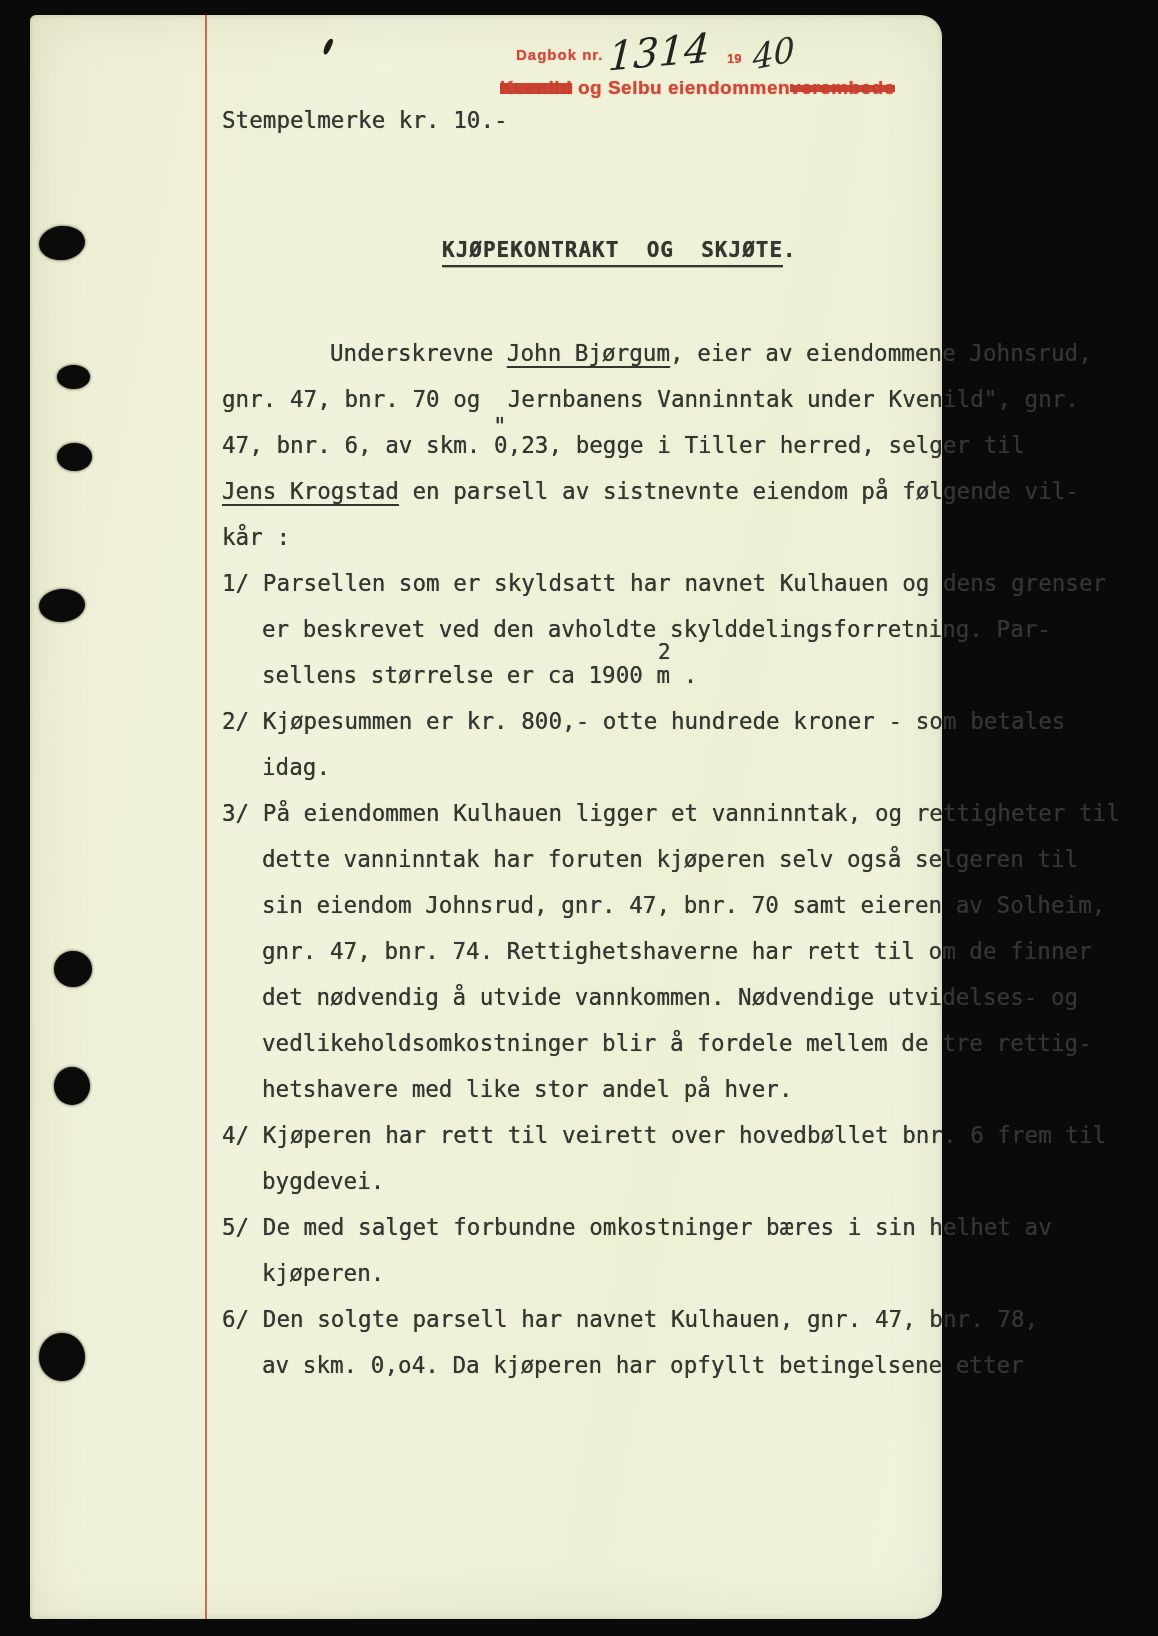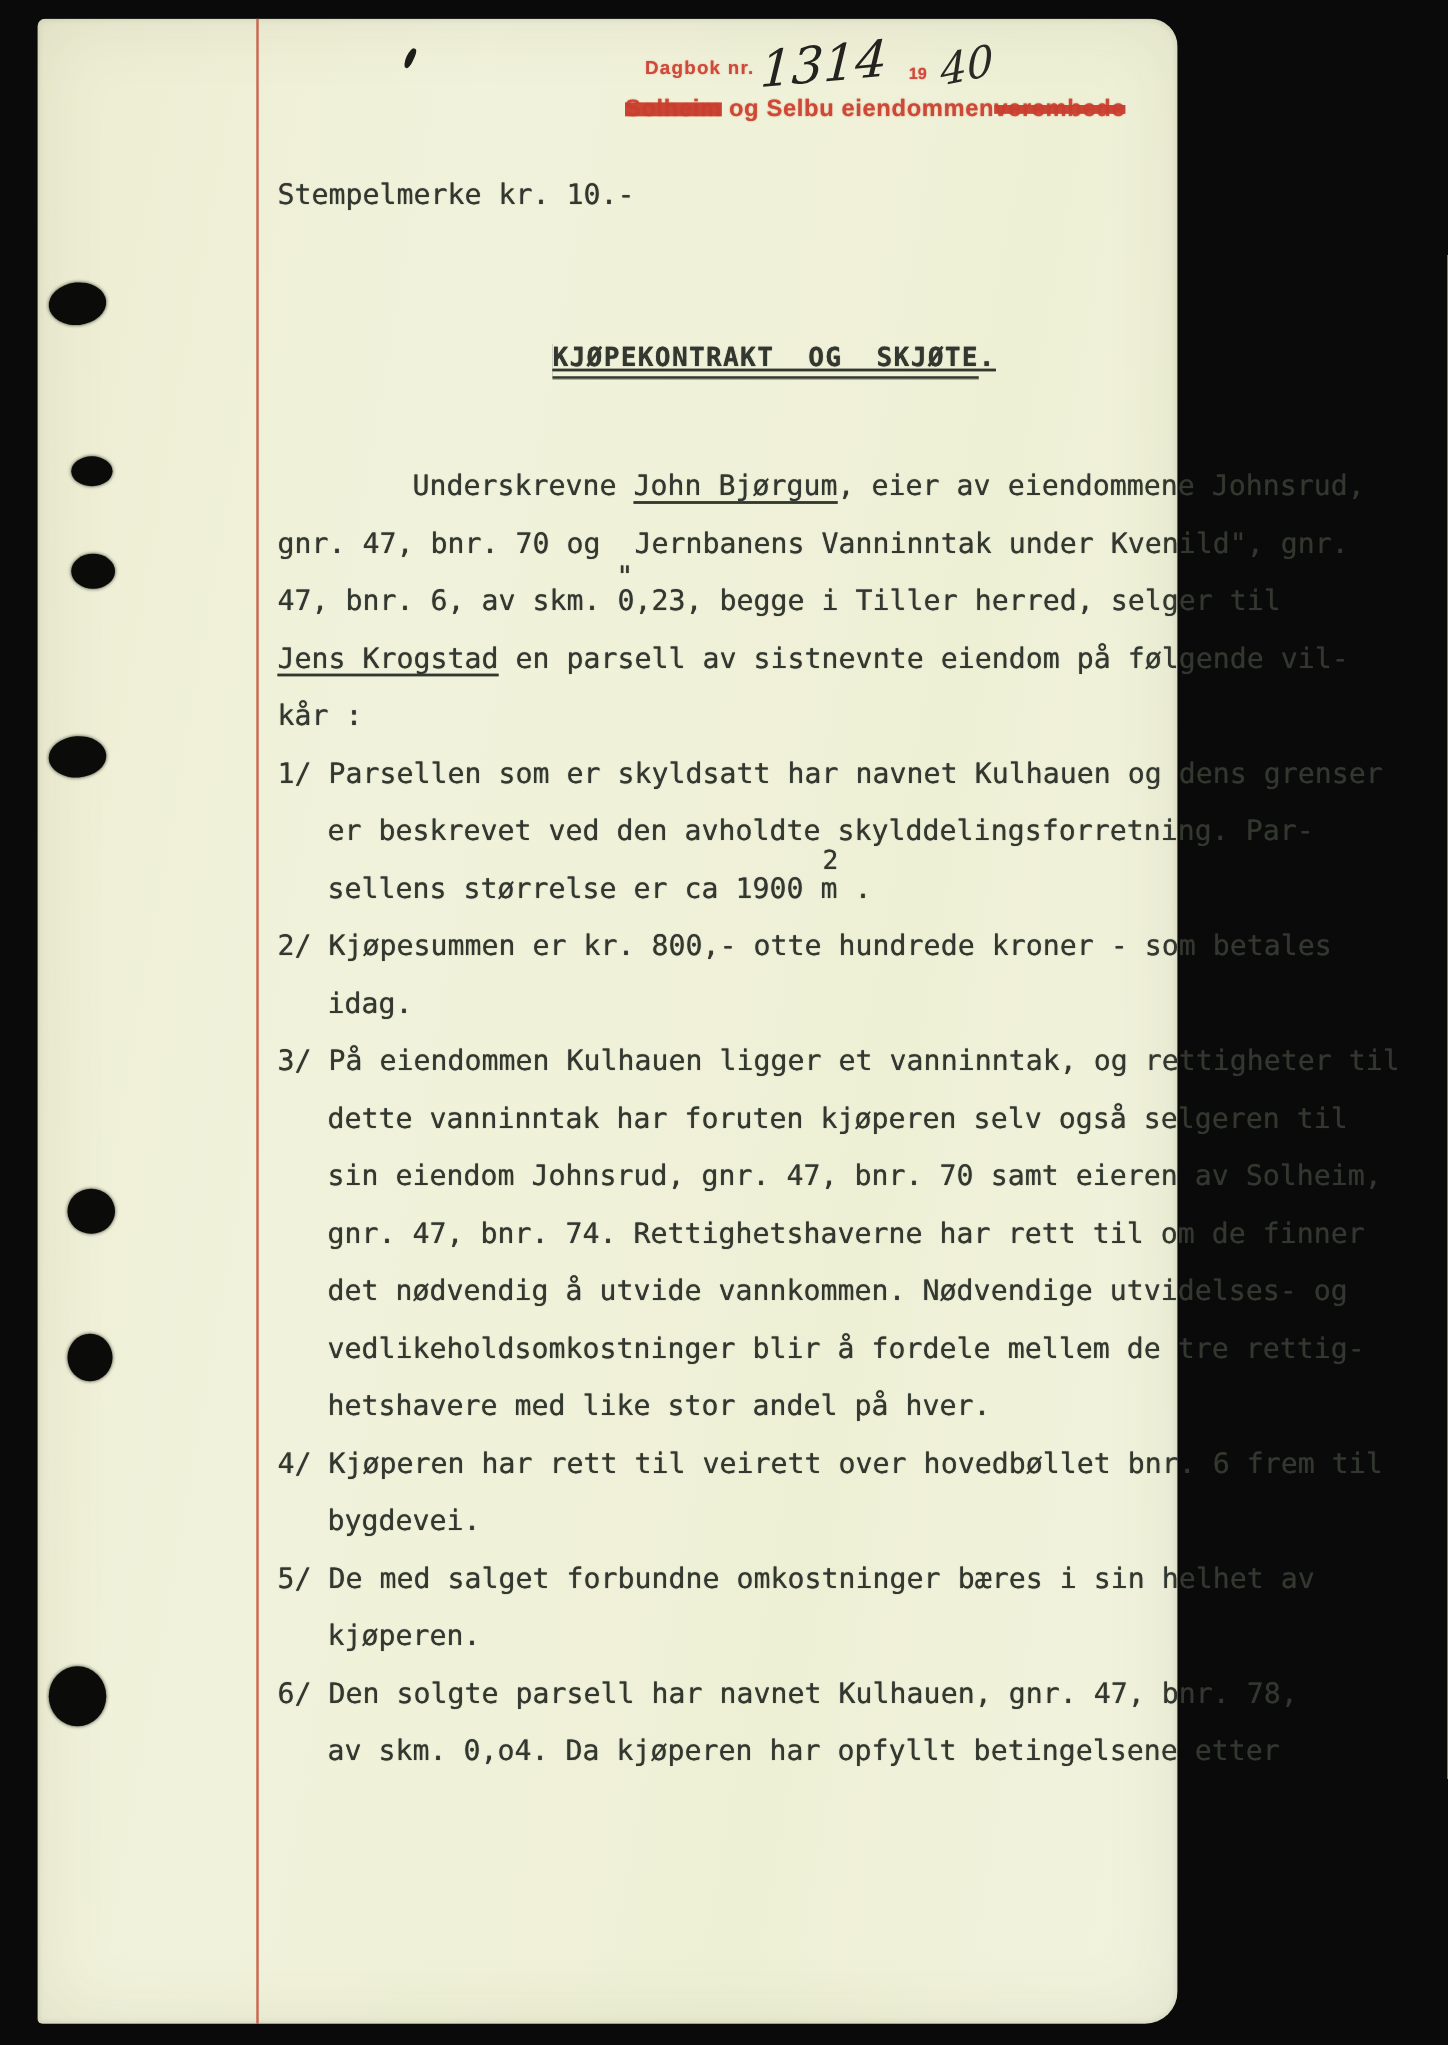--- a/index.html
+++ b/index.html
@@ -94,31 +94,29 @@
   .smear{
     text-decoration:line-through;
     text-decoration-thickness:7px;
     text-decoration-color:rgba(200,60,45,.8);
   }
   
   .type{
     color:#32372f;
     text-shadow:0 0 .7px rgba(50,55,47,.85);
     white-space:pre;
-    margin-top:36px;
   }
   .fee-line{
     position:absolute;left:192px;top:92px;
     font-size:22.6px;
   }
   .doc-title{
     position:absolute;left:412px;top:223px;
     font-size:21px;font-weight:bold;
     letter-spacing:1px;
-    text-decoration:underline;
   }
   .doc-title .tspan{
     border-bottom:2.5px solid #32372f;
     padding-bottom:3px;
     box-shadow:0 1px 0 rgba(50,55,47,.35);
   }
   .body-lines{
     position:absolute;left:192px;top:315px;
     width:930px;
     font-size:22.6px;
@@ -156,21 +154,21 @@
   <div class="hole h6"></div>
   <div class="hole h7"></div>
 
   <div class="ink-mark"></div>
 
   <div class="stamp">
     <span class="stamp-label">Dagbok nr.</span>
     <span class="stamp-number">1314</span>
     <span class="stamp-year-printed">19</span>
     <span class="stamp-year-written">40</span>
-    <div class="stamp-office"><span class="smear-heavy">Solheim</span><span> og Selbu eiendommen</span><span class="smear">verembede</span></div>
+    <div class="stamp-office"><span class="smear-heavy">Kvenild</span><span> og Selbu eiendommen</span><span class="smear">verembede</span></div>
   </div>
 
   <div class="type fee-line">Stempelmerke kr. 10.-</div>
 
   <div class="type doc-title"><span class="tspan">KJØPEKONTRAKT  OG  SKJØTE</span><span>.</span></div>
 
   <div class="type body-lines"><div class="tline" style="padding-left: 108px;"><span>Underskrevne </span><span class="uline">John Bjørgum</span><span>, eier av eiendommene Johnsrud,</span></div><div class="tline"><span>gnr. 47, bnr. 70 og  Jernbanens Vanninntak under Kvenild", gnr.</span><span class="below-quote">"</span></div><div class="tline"><span>47, bnr. 6, av skm. 0,23, begge i Tiller herred, selger til</span></div><div class="tline"><span class="uline">Jens Krogstad</span><span> en parsell av sistnevnte eiendom på følgende vil-</span></div><div class="tline"><span>kår :</span></div><div class="tline"><span>1/ Parsellen som er skyldsatt har navnet Kulhauen og dens grenser</span></div><div class="tline" style="padding-left: 40px;"><span>er beskrevet ved den avholdte skylddelingsforretning. Par-</span></div><div class="tline" style="padding-left: 40px;"><span>sellens størrelse er ca 1900 m .</span><span class="sup2">2</span></div><div class="tline"><span>2/ Kjøpesummen er kr. 800,- otte hundrede kroner - som betales</span></div><div class="tline" style="padding-left: 40px;"><span>idag.</span></div><div class="tline"><span>3/ På eiendommen Kulhauen ligger et vanninntak, og rettigheter til</span></div><div class="tline" style="padding-left: 40px;"><span>dette vanninntak har foruten kjøperen selv også selgeren til</span></div><div class="tline" style="padding-left: 40px;"><span>sin eiendom Johnsrud, gnr. 47, bnr. 70 samt eieren av Solheim,</span></div><div class="tline" style="padding-left: 40px;"><span>gnr. 47, bnr. 74. Rettighetshaverne har rett til om de finner</span></div><div class="tline" style="padding-left: 40px;"><span>det nødvendig å utvide vannkommen. Nødvendige utvidelses- og</span></div><div class="tline" style="padding-left: 40px;"><span>vedlikeholdsomkostninger blir å fordele mellem de tre rettig-</span></div><div class="tline" style="padding-left: 40px;"><span>hetshavere med like stor andel på hver.</span></div><div class="tline"><span>4/ Kjøperen har rett til veirett over hovedbøllet bnr. 6 frem til</span></div><div class="tline" style="padding-left: 40px;"><span>bygdevei.</span></div><div class="tline"><span>5/ De med salget forbundne omkostninger bæres i sin helhet av</span></div><div class="tline" style="padding-left: 40px;"><span>kjøperen.</span></div><div class="tline"><span>6/ Den solgte parsell har navnet Kulhauen, gnr. 47, bnr. 78,</span></div><div class="tline" style="padding-left: 40px;"><span>av skm. 0,o4. Da kjøperen har opfyllt betingelsene etter</span></div></div>
 
 </div>
 

